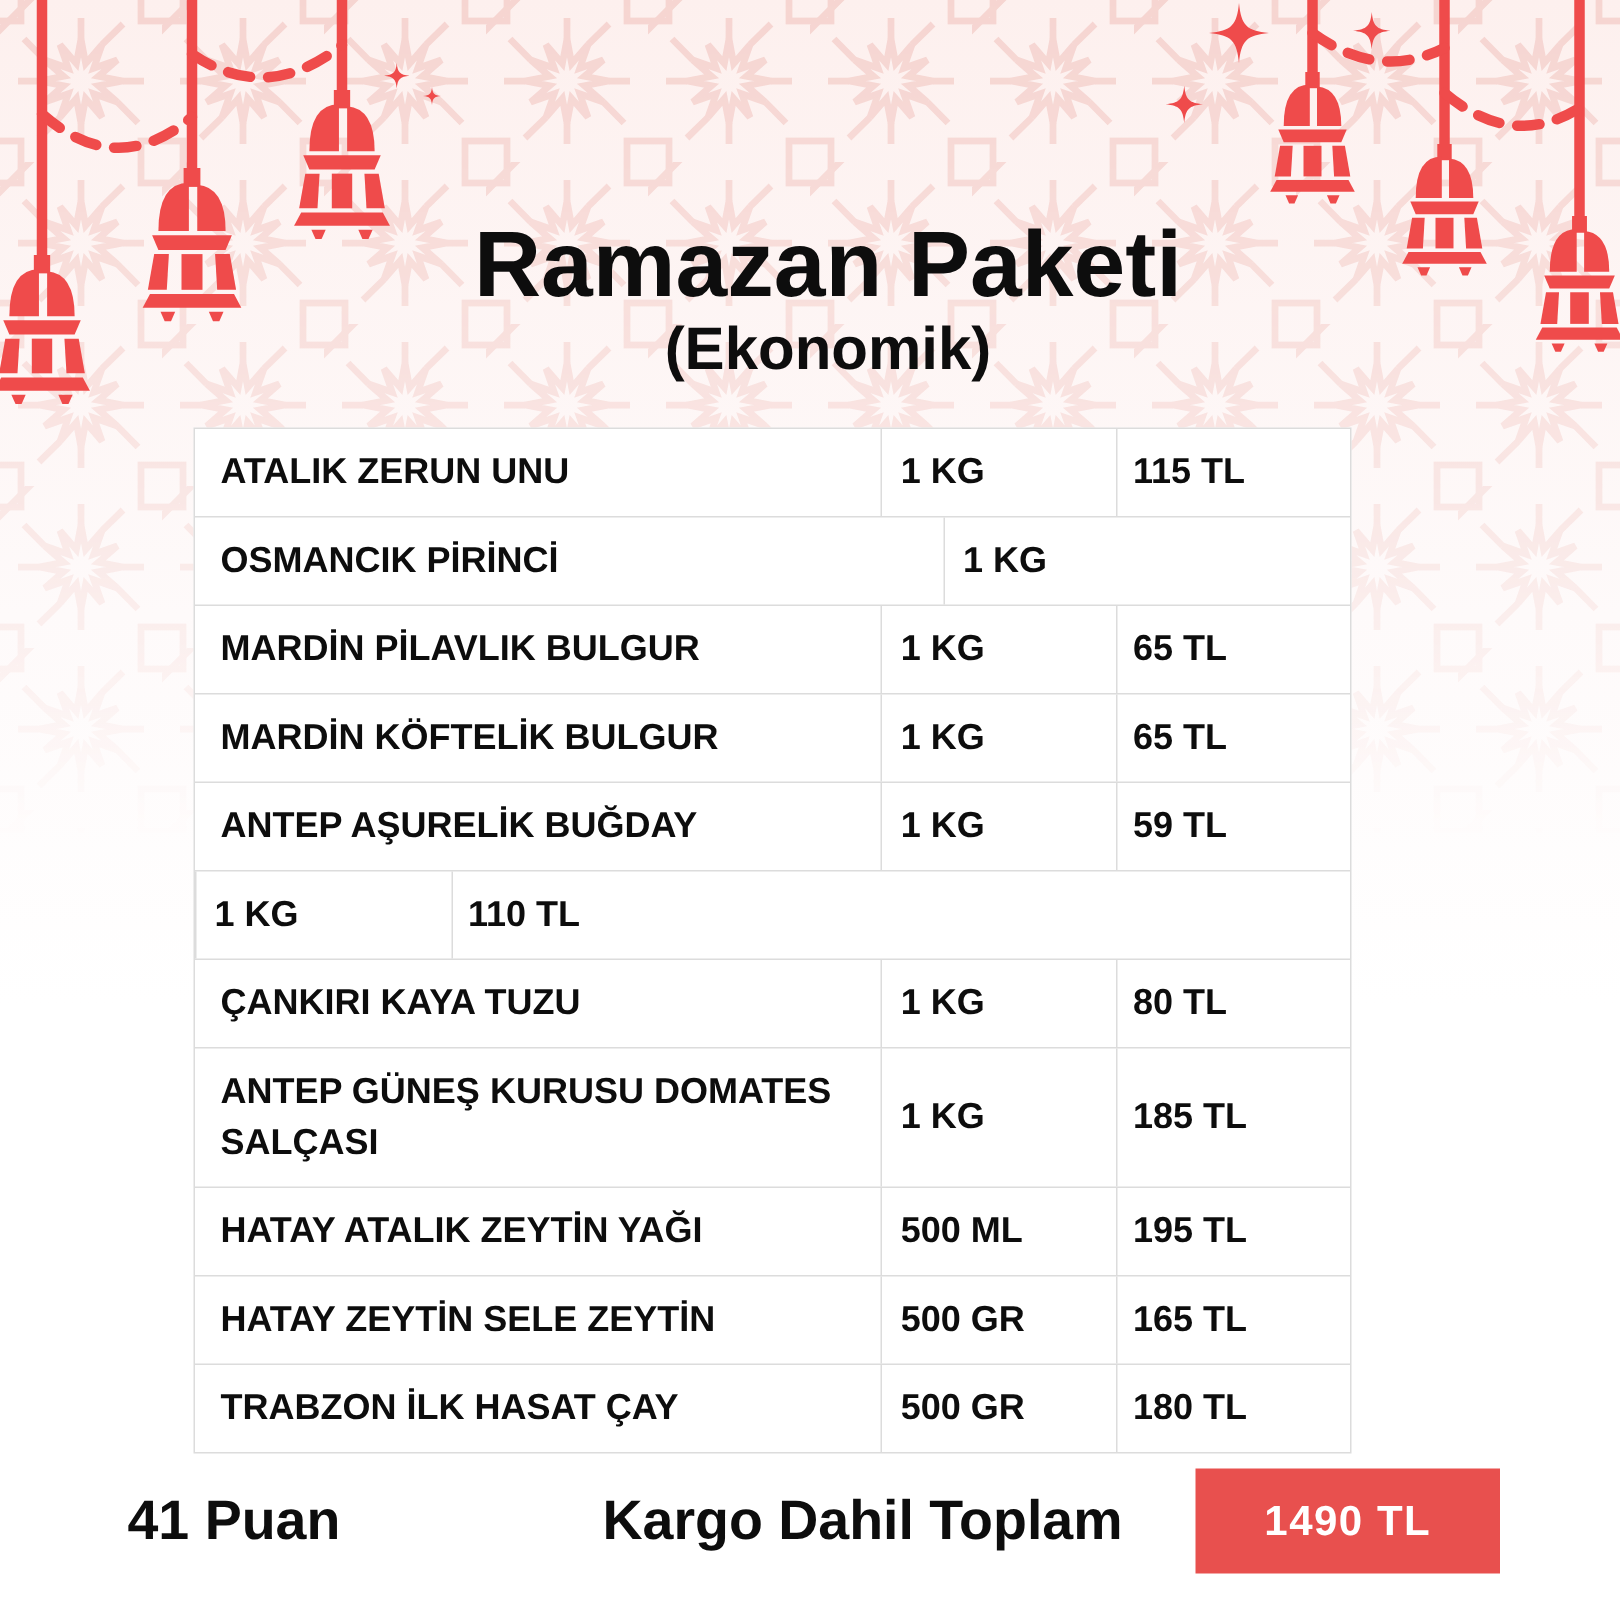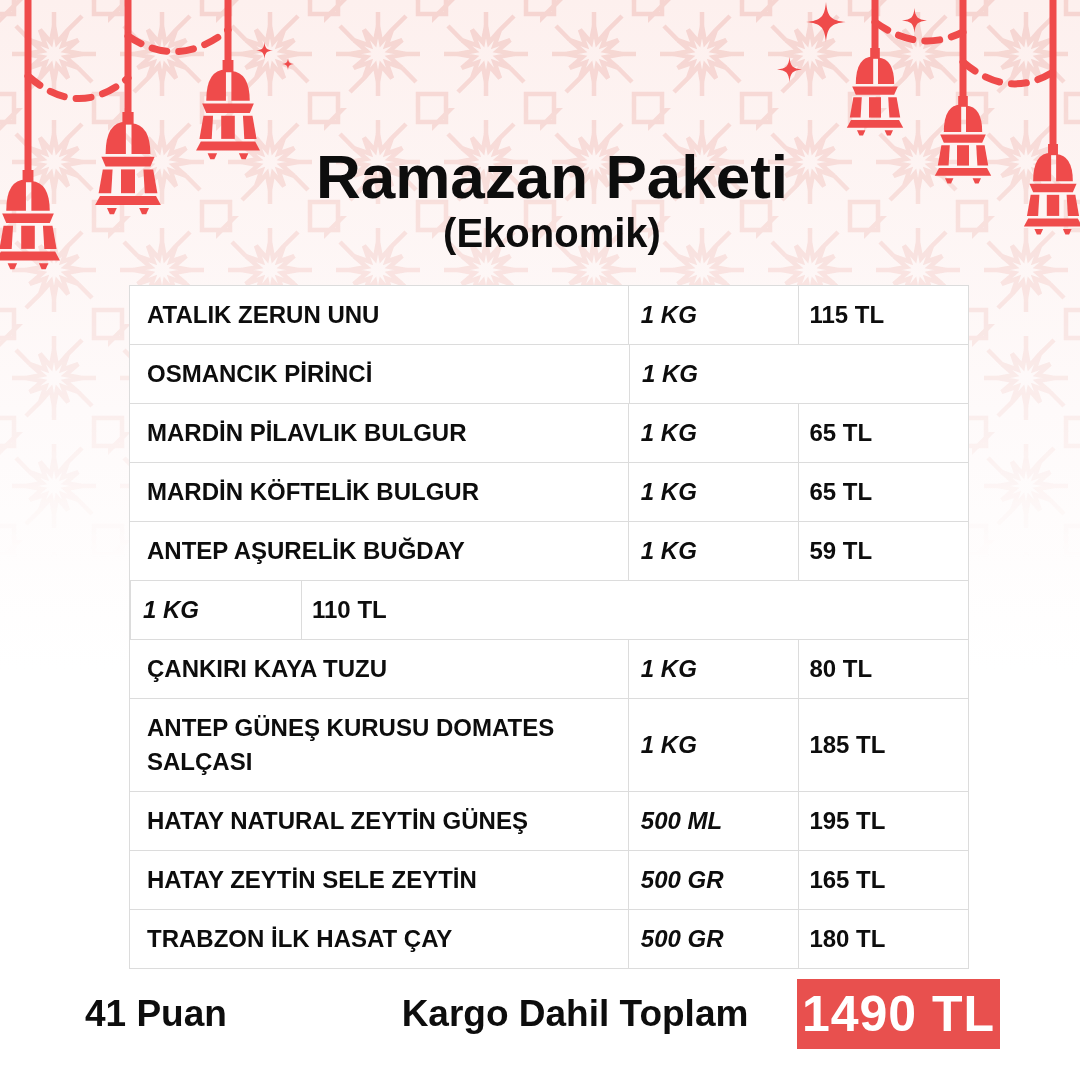--- a/index.html
+++ b/index.html
@@ -12,39 +12,39 @@
   .decor{position:absolute;top:0;left:0;pointer-events:none;}
   .red-fill{fill:var(--accent-red,#ef4b4b);}
   .red-stroke{stroke:var(--accent-red,#ef4b4b);}
   .pink-stroke{stroke:var(--pattern-pink,#f5d3cf);}
 
   .title-wrap{position:absolute;top:146px;left:12px;width:100%;text-align:center;color:var(--text-black,#0d0d0d);}
   .title{font-size:62px;font-weight:bold;line-height:1;letter-spacing:0;}
   .subtitle{font-size:40px;font-weight:bold;line-height:1.1;margin-top:3px;}
 
   .price-table{
-    position:absolute;left:129px;top:285px;width:840px;box-sizing:border-box;
+    position:absolute;left:129px;top:285px;width:772px;box-sizing:border-box;
     background:var(--table-bg,#ffffff);border:1px solid var(--table-border,#dcdcdc);
   }
   .row{display:flex;min-height:58px;}
   .row + .row{border-top:1px solid var(--table-border,#dcdcdc);}
   .cell{display:flex;align-items:center;box-sizing:border-box;font-weight:bold;
         font-size:24px;line-height:34px;color:var(--text-black,#161616);}
   .cell.name{width:499px;padding:12px 20px 12px 17px;}
-  .cell.qty{width:171px;border-left:1px solid var(--table-border,#dcdcdc);padding-left:12px;font-style:italic;}
+  .cell.qty{width:171px;border-left:1px solid var(--table-border,#dcdcdc);padding-left:12px;}
   .cell.price{width:170px;border-left:1px solid var(--table-border,#dcdcdc);padding-left:10px;}
 
   .footer-points{position:absolute;left:85px;top:979px;height:70px;line-height:70px;
                  font-size:37px;font-weight:bold;color:var(--text-black,#0d0d0d);}
   .footer-label{position:absolute;left:360px;top:979px;width:430px;height:70px;line-height:70px;
                 text-align:center;font-size:37px;font-weight:bold;color:var(--text-black,#0d0d0d);}
   .total-box{position:absolute;left:797px;top:979px;width:203px;height:70px;
              background:var(--total-box-red,#e8504e);color:#ffffff;
              display:flex;align-items:center;justify-content:center;
-             font-size:50px;font-weight:bold;letter-spacing:1px;}
+             font-size:28px;font-weight:bold;letter-spacing:1px;}
 </style>
 </head>
 <body>
 
 <svg class="bg-pattern" width="1080" height="560" viewBox="0 0 1080 560">
   <defs>
     <pattern id="geo" width="108" height="108" patternUnits="userSpaceOnUse">
       <g fill="none" stroke-width="4.5" class="pink-stroke">
         <polygon points="82,54 65.6,57.1 78.2,68 62.5,62.5 68,78.2 57.1,65.6 54,82 50.9,65.6 40,78.2 45.5,62.5 29.8,68 42.4,57.1 26,54 42.4,50.9 29.8,40 45.5,45.5 40,29.8 50.9,42.4 54,26 57.1,42.4 68,29.8 62.5,45.5 78.2,40 65.6,50.9"></polygon>
         <path d="M82,54 L96,54 M54,82 L54,96 M26,54 L12,54 M54,26 L54,12 M78.2,68 L92,82 M40,78.2 L26,92 M29.8,40 L16,26 L16,26 M68,29.8 L82,16"></path>
@@ -180,21 +180,21 @@
       <div class="cell price">80 TL</div>
     </div>
 
     <div class="row">
       <div class="cell name">ANTEP GÜNEŞ KURUSU DOMATES SALÇASI</div>
       <div class="cell qty">1 KG</div>
       <div class="cell price">185 TL</div>
     </div>
 
     <div class="row">
-      <div class="cell name">HATAY NATURAL ZEYTİN GÜNEŞ</div>
+      <div class="cell name">HATAY ATALIK ZEYTİN YAĞI</div>
       <div class="cell qty">500 ML</div>
       <div class="cell price">195 TL</div>
     </div>
 
     <div class="row">
       <div class="cell name">HATAY ZEYTİN SELE ZEYTİN</div>
       <div class="cell qty">500 GR</div>
       <div class="cell price">165 TL</div>
     </div>
 

